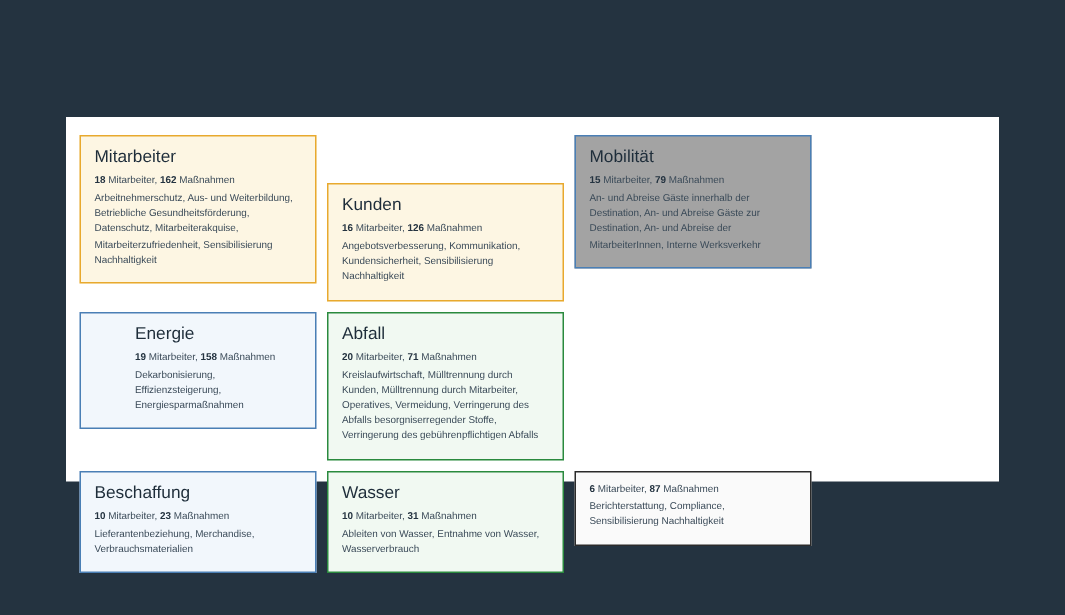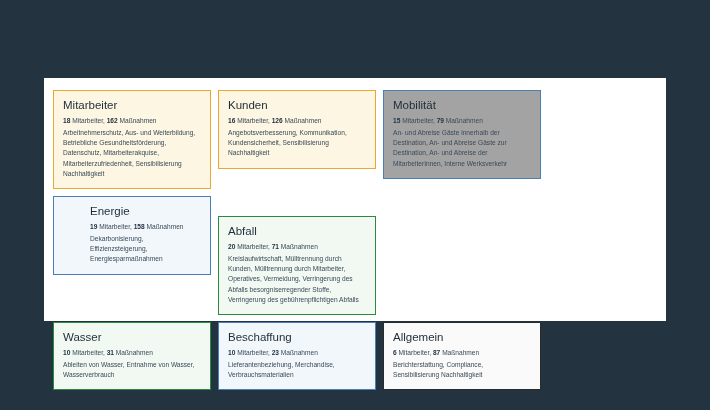--- a/index.html
+++ b/index.html
@@ -86,54 +86,53 @@
 <body style="background: rgb(36, 51, 64);">
 
 <div id="panel" style="background: rgb(255, 255, 255);">
   <div id="grid">
       <div class="row">
         <div class="card theme-yellow" style="border-color: rgb(232, 169, 46); background: rgb(253, 246, 227);">
           <div class="card-title">Mitarbeiter</div>
           <div class="card-stats"><b>18</b><span> Mitarbeiter, </span><b>162</b><span> Maßnahmen</span></div>
           <div class="card-desc">Arbeitnehmerschutz, Aus- und Weiterbildung, Betriebliche Gesundheitsförderung, Datenschutz, Mitarbeiterakquise, Mitarbeiterzufriedenheit, Sensibilisierung Nachhaltigkeit</div>
         </div>
-        <div class="card theme-yellow" style="border-color: rgb(232, 169, 46); background: rgb(253, 246, 227);">
+        <div class="card theme-yellow" style="border-color: rgb(232, 169, 46); background: rgb(253, 246, 227); margin-top: 32px;">
           <div class="card-title">Kunden</div>
           <div class="card-stats"><b>16</b><span> Mitarbeiter, </span><b>126</b><span> Maßnahmen</span></div>
           <div class="card-desc">Angebotsverbesserung, Kommunikation, Kundensicherheit, Sensibilisierung Nachhaltigkeit</div>
         </div>
         <div class="card theme-blue" style="border-color: rgb(74, 127, 181); background: #a3a3a3;">
           <div class="card-title">Mobilität</div>
           <div class="card-stats"><b>15</b><span> Mitarbeiter, </span><b>79</b><span> Maßnahmen</span></div>
           <div class="card-desc">An- und Abreise Gäste innerhalb der Destination, An- und Abreise Gäste zur Destination, An- und Abreise der MitarbeiterInnen, Interne Werksverkehr</div>
         </div>
       </div>
       <div class="row">
         <div class="card theme-blue" style="border-color: rgb(74, 127, 181); background: rgb(242, 247, 252); padding-left: 36px;">
           <div class="card-title">Energie</div>
           <div class="card-stats"><b>19</b><span> Mitarbeiter, </span><b>158</b><span> Maßnahmen</span></div>
           <div class="card-desc">Dekarbonisierung, Effizienzsteigerung, Energiesparmaßnahmen</div>
         </div>
-        <div class="card theme-green" style="border-color: rgb(42, 138, 62); background: rgb(241, 249, 242); margin-top: 20px;">
+        <div class="card theme-green" style="border-color: rgb(42, 138, 62); background: rgb(241, 249, 242);">
           <div class="card-title">Abfall</div>
           <div class="card-stats"><b>20</b><span> Mitarbeiter, </span><b>71</b><span> Maßnahmen</span></div>
           <div class="card-desc">Kreislaufwirtschaft, Mülltrennung durch Kunden, Mülltrennung durch Mitarbeiter, Operatives, Vermeidung, Verringerung des Abfalls besorgniserregender Stoffe, Verringerung des gebührenpflichtigen Abfalls</div>
         </div>
       </div>
       <div class="row">
+        <div class="card theme-blue" style="border-color: rgb(74, 127, 181); background: rgb(242, 247, 252);">
+          <div class="card-title">Beschaffung</div>
+          <div class="card-stats"><b>10</b><span> Mitarbeiter, </span><b>23</b><span> Maßnahmen</span></div>
+          <div class="card-desc">Lieferantenbeziehung, Merchandise, Verbrauchsmaterialien</div>
+        </div>
         <div class="card theme-green" style="border-color: rgb(42, 138, 62); background: rgb(241, 249, 242);">
           <div class="card-title">Wasser</div>
           <div class="card-stats"><b>10</b><span> Mitarbeiter, </span><b>31</b><span> Maßnahmen</span></div>
           <div class="card-desc">Ableiten von Wasser, Entnahme von Wasser, Wasserverbrauch</div>
         </div>
-        <div class="card theme-blue" style="border-color: rgb(74, 127, 181); background: rgb(242, 247, 252);">
-          <div class="card-title">Beschaffung</div>
-          <div class="card-stats"><b>10</b><span> Mitarbeiter, </span><b>23</b><span> Maßnahmen</span></div>
-          <div class="card-desc">Lieferantenbeziehung, Merchandise, Verbrauchsmaterialien</div>
-        </div>
         <div class="card theme-dark" style="border-color: rgb(43, 43, 43); background: rgb(250, 250, 250);">
-          <div class="card-title">Allgemein</div>
           <div class="card-stats"><b>6</b><span> Mitarbeiter, </span><b>87</b><span> Maßnahmen</span></div>
           <div class="card-desc">Berichterstattung, Compliance, Sensibilisierung Nachhaltigkeit</div>
         </div>
       </div>
     </div>
 </div>
 
 </body></html>

